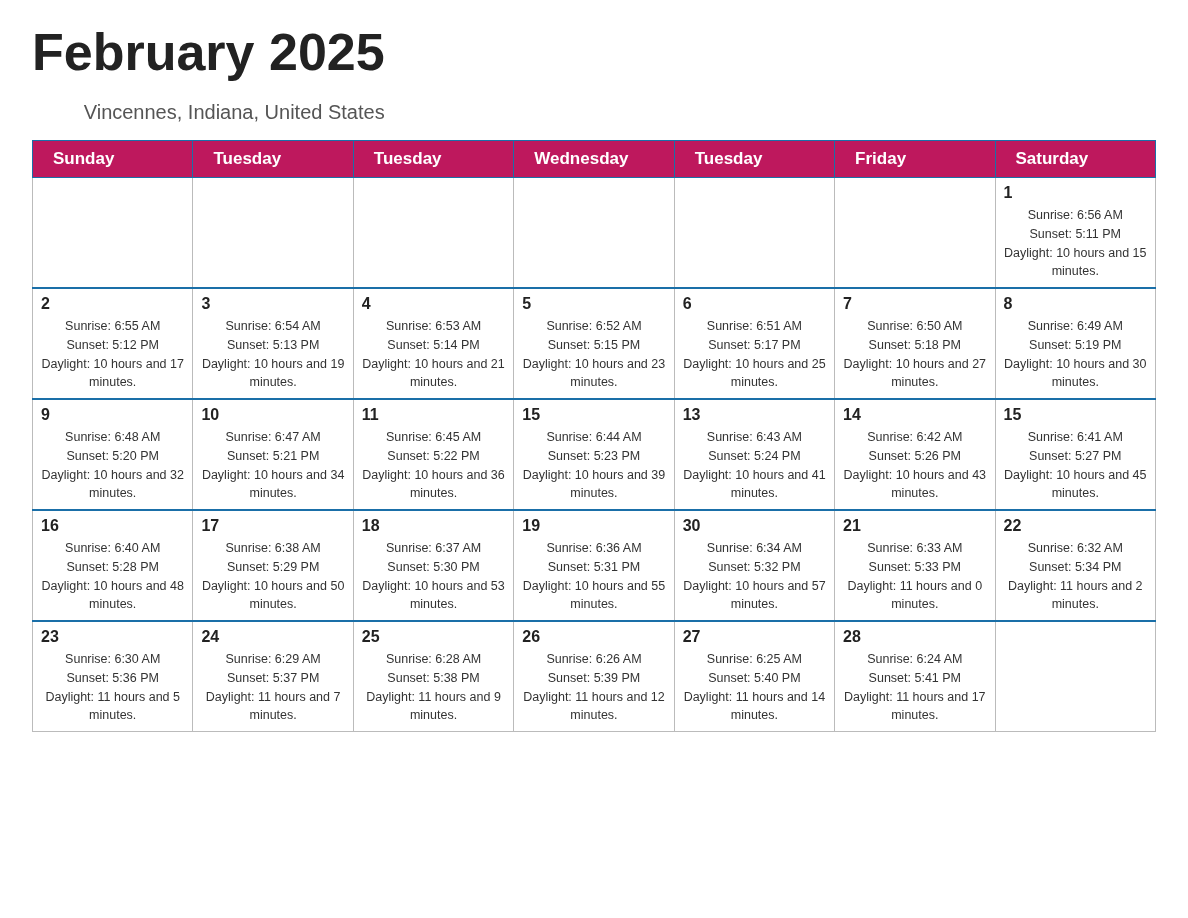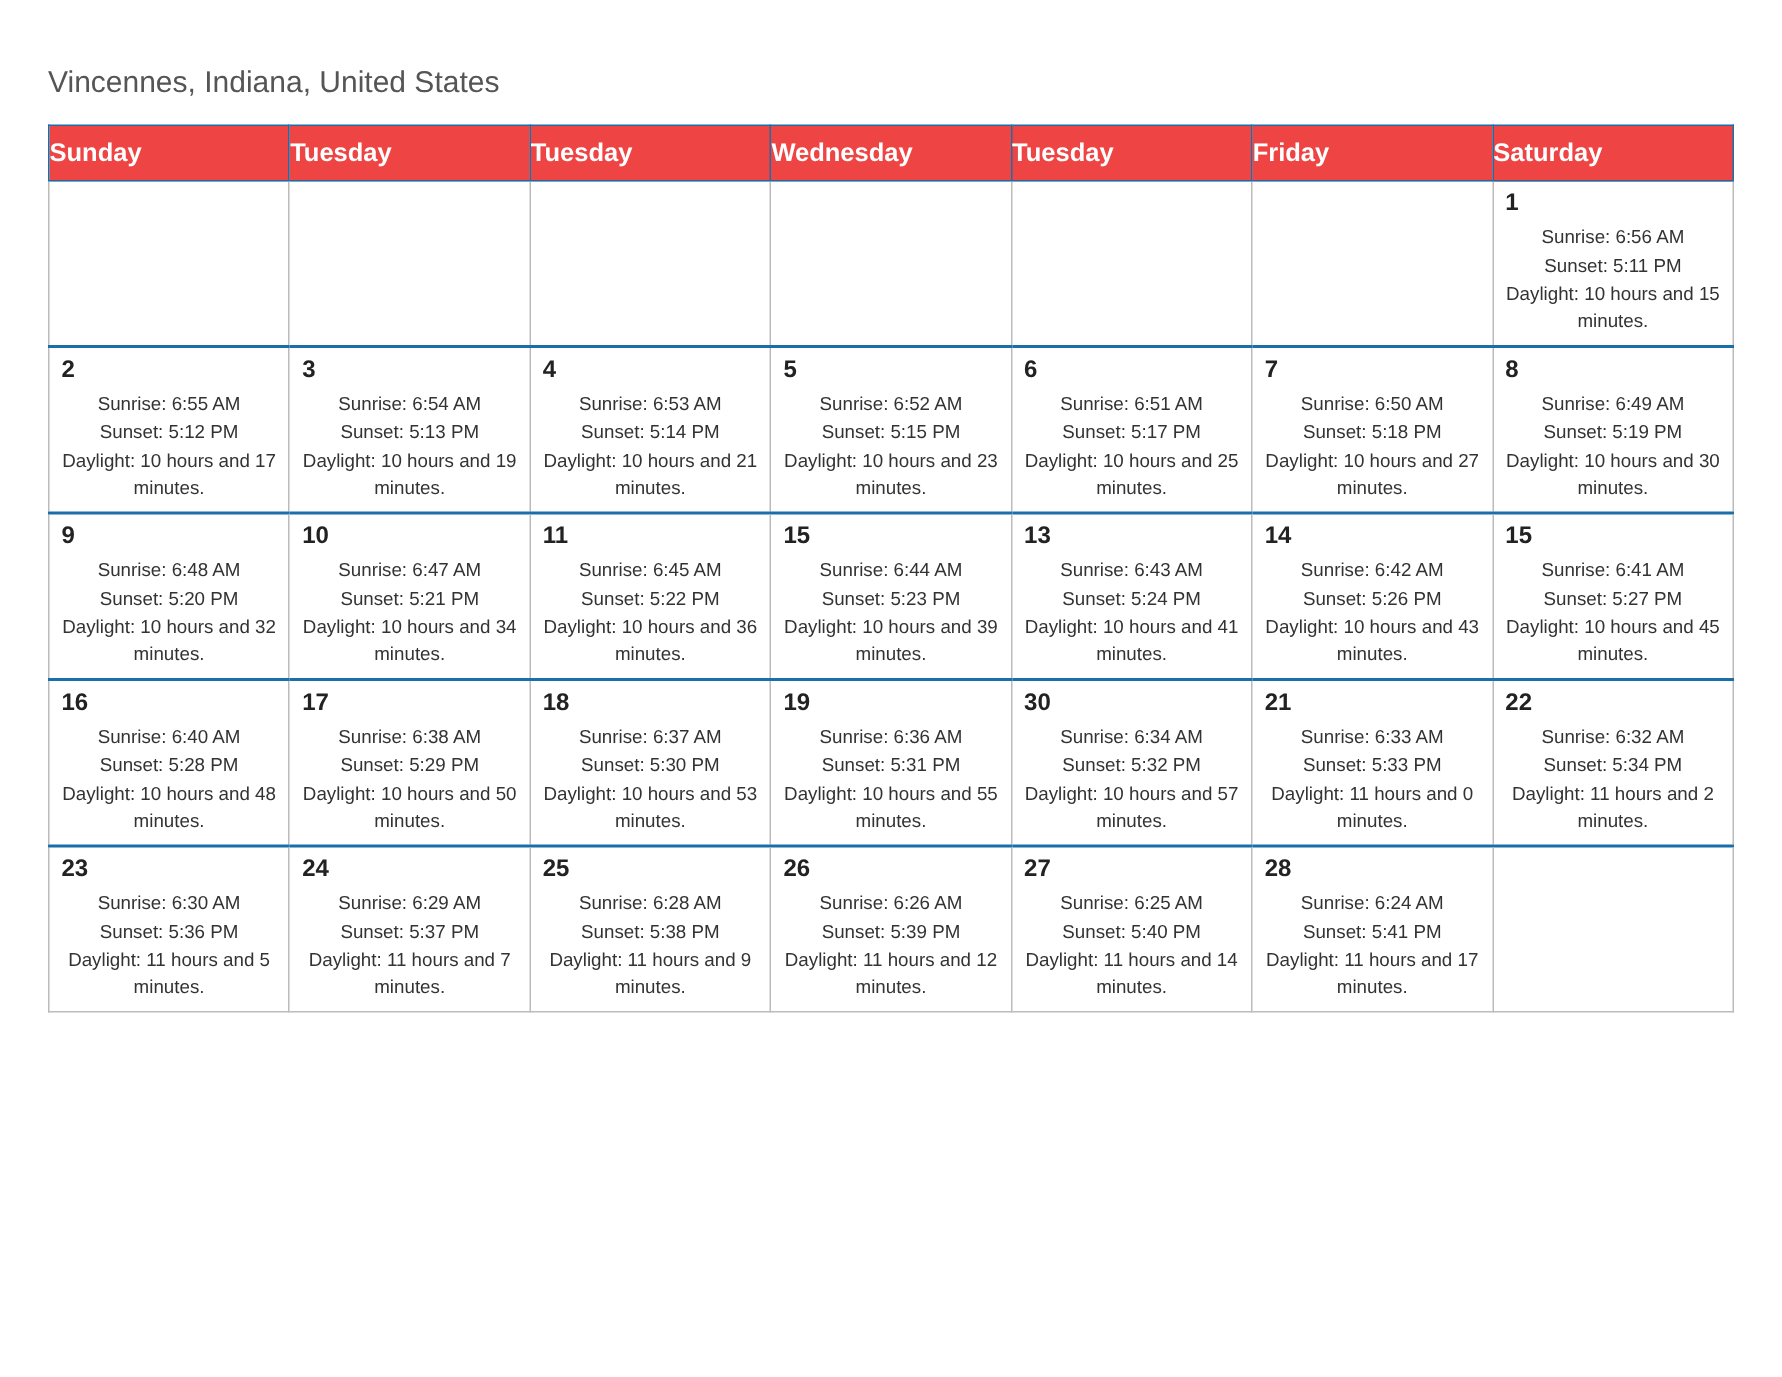--- a/index.html
+++ b/index.html
@@ -54,25 +54,25 @@
       font-size: 20px;
       color: #555;
       margin-top: 20px;
     }
     .calendar {
       width: 100%;
       border-collapse: collapse;
       border: 1px solid #999;
     }
     .calendar th {
-      background-color: #ef4444;
+      background-color: #be185d;
       color: #fff;
       font-size: 17px;
       font-weight: bold;
-      padding: 8px 0;
+      padding: 8px 20px;
       text-align: left;
       border: 1px solid #1a6fa8;
     }
     .calendar td {
       vertical-align: top;
       border: 1px solid #bbb;
       padding: 6px 8px;
       min-height: 100px;
       width: 14.28%;
       font-size: 13px;
@@ -96,20 +96,21 @@
     }
     .row-line td {
       border-top: 2px solid #1a6fa8;
     }
   </style>
 </head>
 <body>
 
 <div class="header">
   <div class="title-section">
+    <div class="month-title">February 2025</div>
     <div class="location">Vincennes, Indiana, United States</div>
   </div>
 </div>
 
 <table class="calendar">
   <thead>
     <tr>
       <th><span>Sunday</span></th>
       <th><span>Tuesday</span></th>
       <th><span>Tuesday</span></th>

